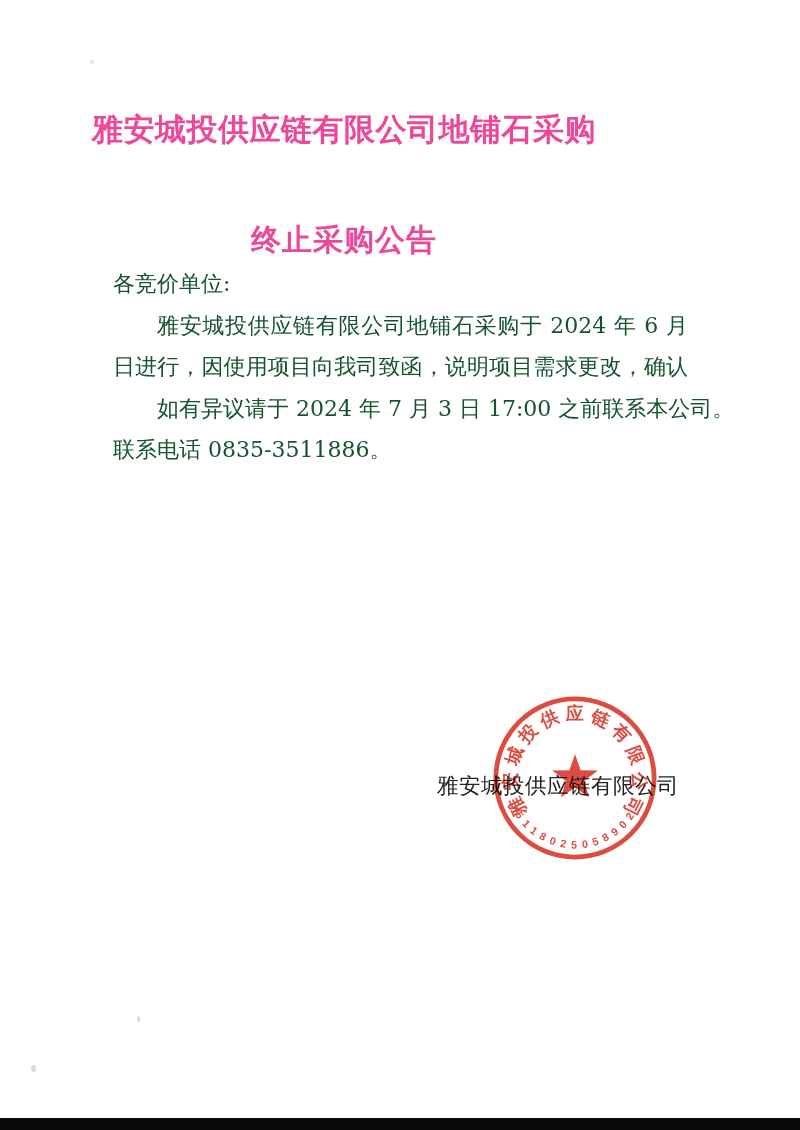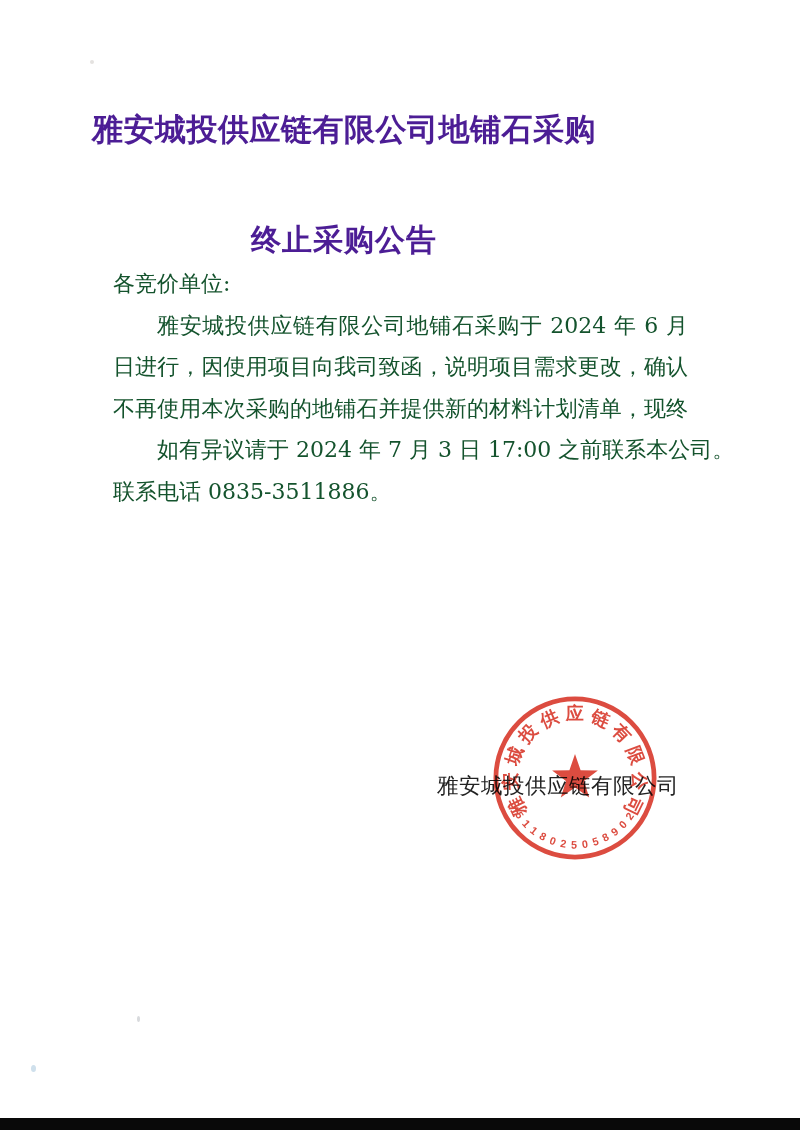--- a/index.html
+++ b/index.html
@@ -8,21 +8,21 @@
     width:800px;height:1130px;
     background:#ffffff;
     overflow:hidden;
     font-family:"DejaVu Serif","Liberation Serif",serif;
     color:#2b2b2b;
   }
   .title{
     position:absolute;left:0;width:688px;
     text-align:center;
     font-weight:bold;
-    color:#4c1d95;
+    color:#ec4899;
     line-height:1;
     white-space:nowrap;
   }
   .t1{top:114px;font-size:31px;letter-spacing:0.5px;}
   .t2{top:197px;font-size:30px;letter-spacing:1px;margin-top:28px;}
   .body-block{
     position:absolute;
     left:113px;top:263px;
     width:575px;
     font-size:22px;
@@ -81,21 +81,20 @@
 
 <div class="page">
 
   <div class="title t1">雅安城投供应链有限公司地铺石采购</div>
   <div class="title t2">终止采购公告</div>
 
   <div class="body-block">
     <div class="line">各竞价单位:</div>
     <div class="line indent just">雅安城投供应链有限公司地铺石采购于 2024 年 6 月 24</div>
     <div class="line just">日进行，因使用项目向我司致函，说明项目需求更改，确认</div>
-    <div class="line just">不再使用本次采购的地铺石并提供新的材料计划清单，现终</div>
     <div class="line indent">如有异议请于 2024 年 7 月 3 日 17:00 之前联系本公司。</div>
     <div class="line">联系电话 0835-3511886。</div>
   </div>
 
   <div class="sig-company">雅安城投供应链有限公司</div>
 
   <svg class="seal" viewBox="0 0 200 200">
     <circle cx="100" cy="100" r="92" fill="none" stroke-width="5.5" stroke="#d8382b"></circle>
     <polygon points="100,72 106.5,91.1 126.6,91.3 110.5,103.4 116.5,122.7 100,111 83.5,122.7 89.5,103.4 73.4,91.3 93.5,91.1" fill="#d8382b"></polygon>
     <path id="sealArcTop" d="M 44.3 139 A 68 68 0 1 1 155.7 139" fill="none"></path>

